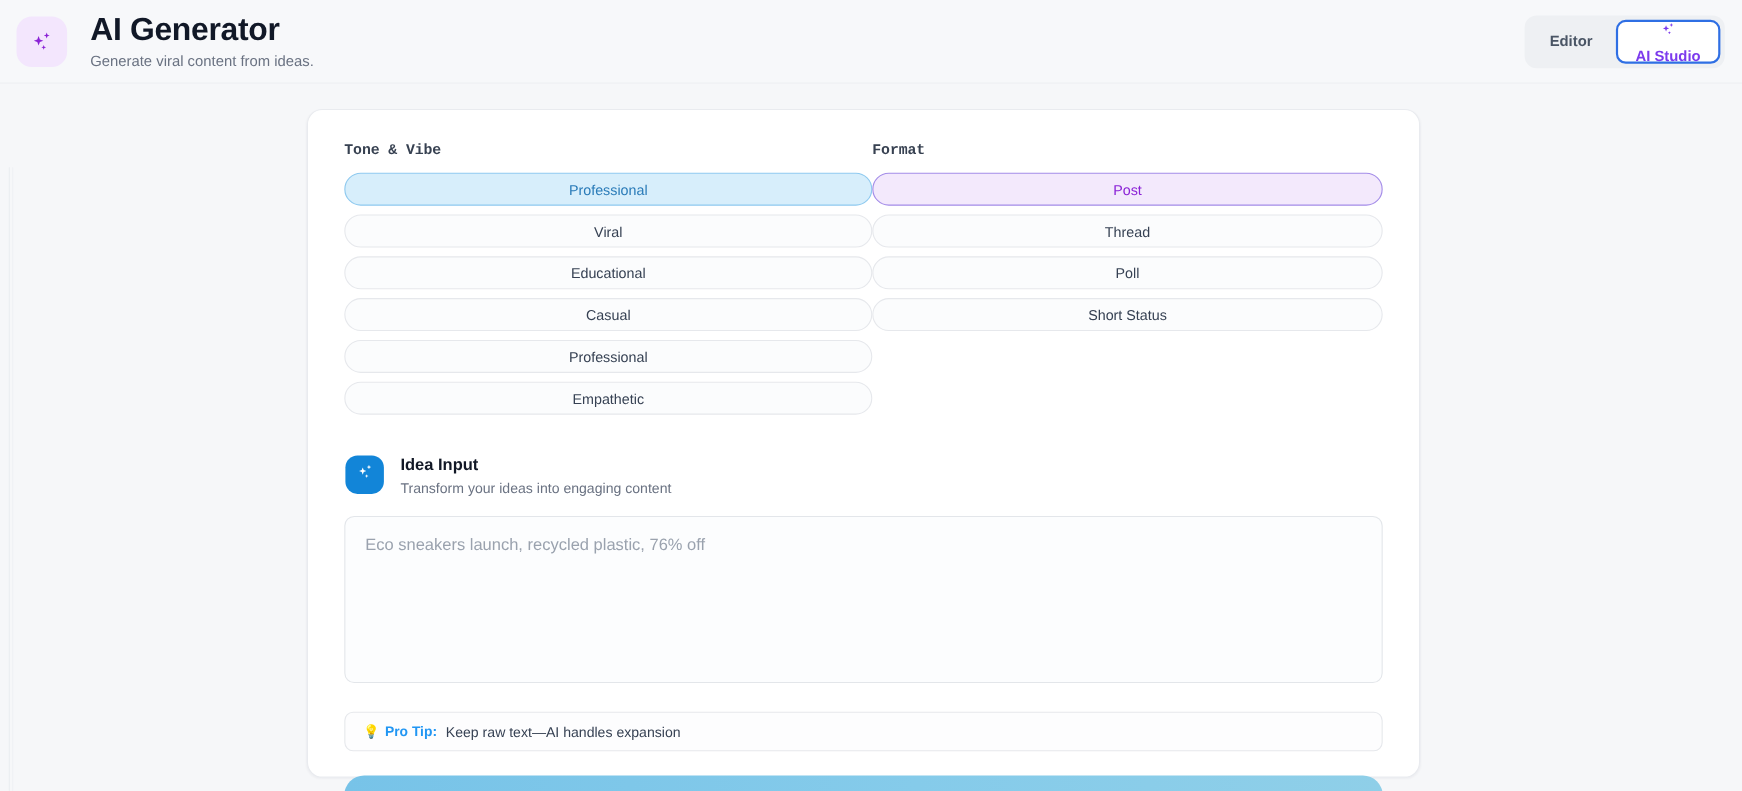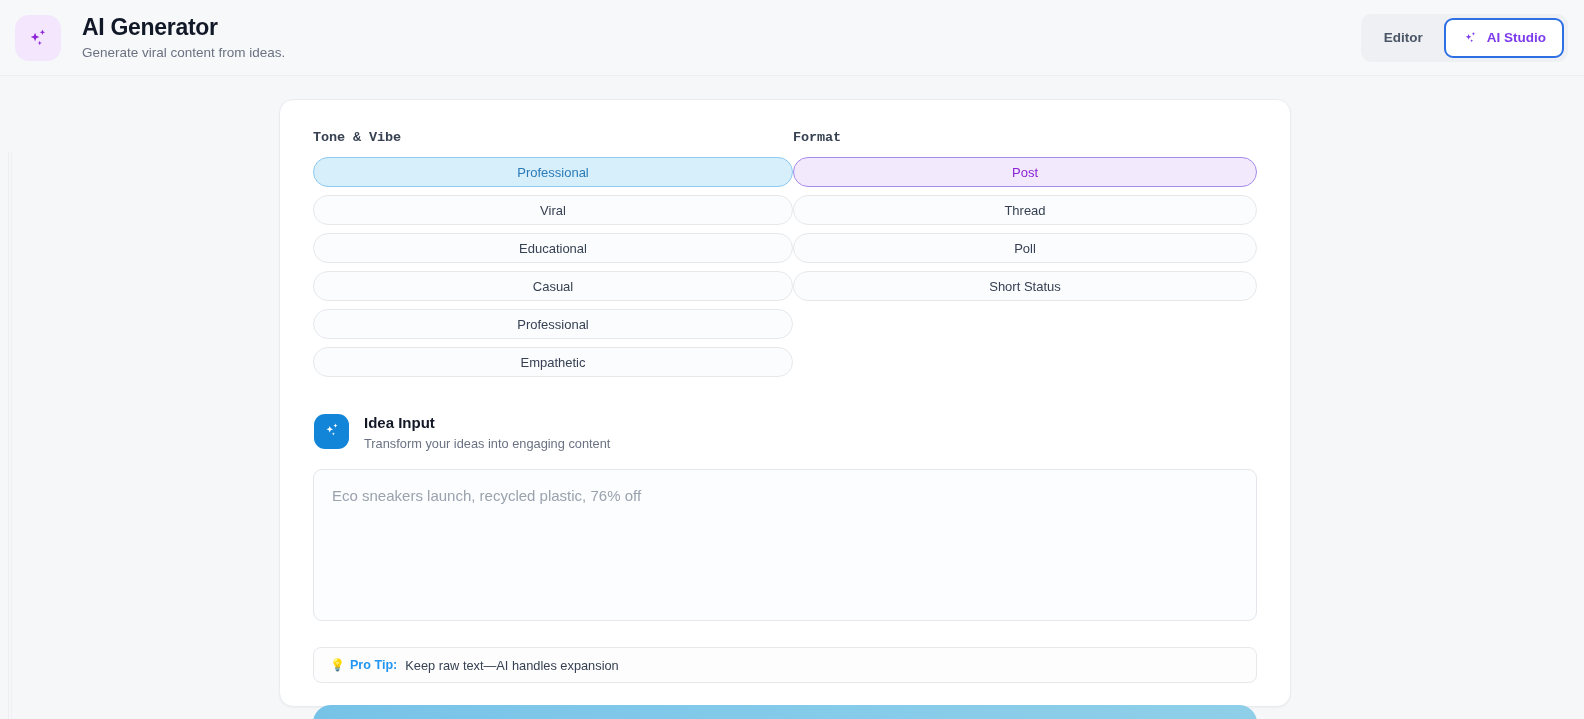--- a/index.html
+++ b/index.html
@@ -37,21 +37,21 @@
     border-radius: 14px;
     background: #f3e6fd;
     display: flex; align-items: center; justify-content: center;
     flex: none;
   }
   .app-badge svg { display: block; }
 
   .title-wrap { margin-left: 21px; }
 
   .app-title {
-    font-size: 23px;
+    font-size: 29px;
     font-weight: bold;
     letter-spacing: -0.3px;
     color: #111827;
     line-height: 1.15;
   }
   .app-subtitle {
     font-size: 13.5px;
     color: #6a7282;
     margin-top: 4px;
     line-height: 1.2;
@@ -81,20 +81,21 @@
     gap: 8px;
     cursor: pointer;
     white-space: nowrap;
   }
   .mode-btn.active {
     background: #ffffff;
     border: 2px solid #2f6fe4;
     color: #7c3aed;
     border-radius: 9px;
     padding: 0 16px;
+    flex-direction: column;
   }
   .mode-btn.active svg { display:block; }
 
   
   .page { position: relative; height: 643px; }
 
   .card {
     position: absolute;
     left: 279px;
     top: 23px;

